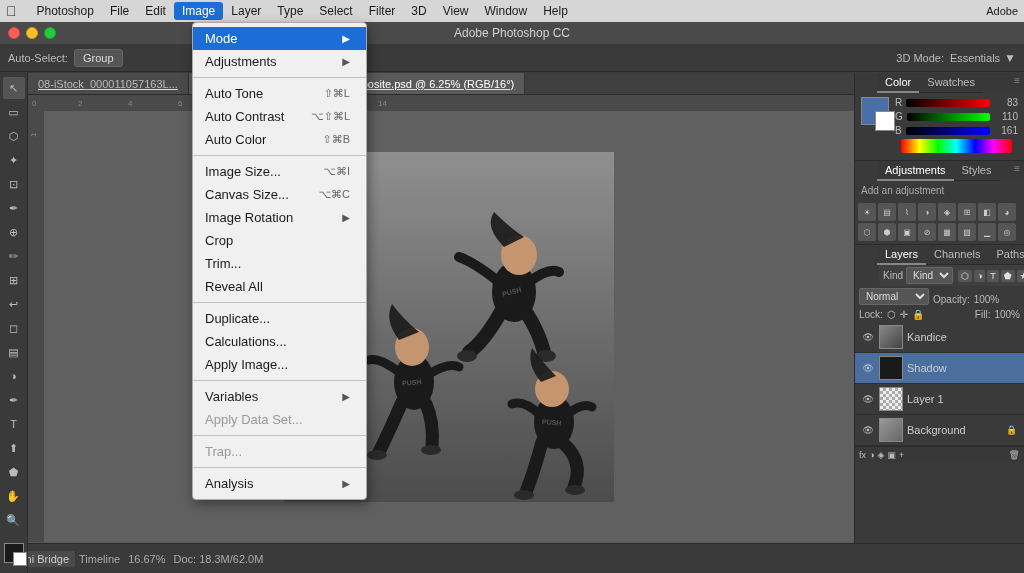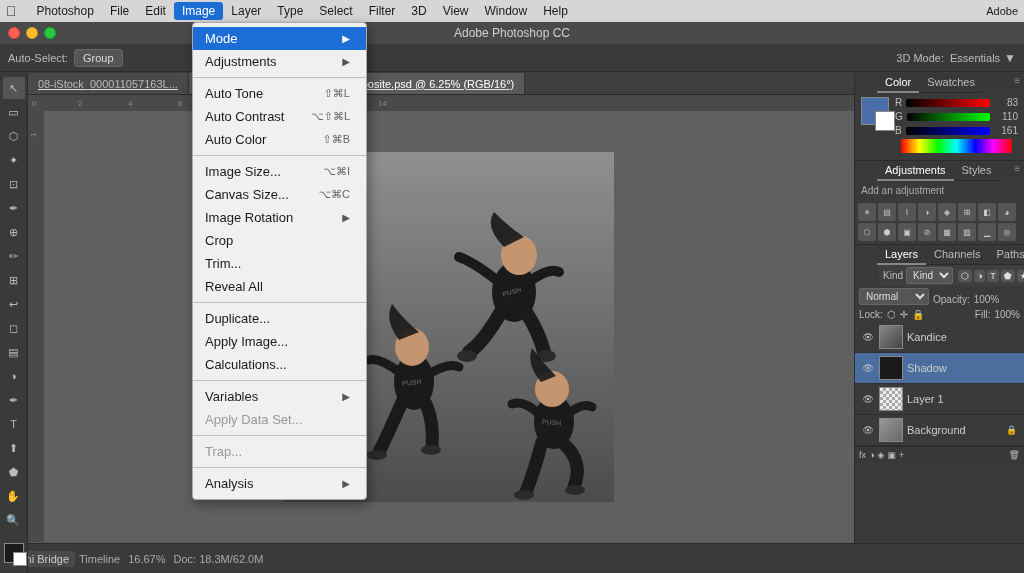--- a/index.html
+++ b/index.html
@@ -763,25 +763,25 @@
     <div class="menu-section-item">
       <span>Reveal All</span>
     </div>
     <div class="menu-separator"></div>
 
     <div class="menu-section-item">
       <span>Duplicate...</span>
     </div>
 
     <div class="menu-section-item">
+      <span>Calculations...</span>
+    </div>
+
+    <div class="menu-section-item">
       <span>Apply Image...</span>
-    </div>
-
-    <div class="menu-section-item">
-      <span>Calculations...</span>
     </div>
     <div class="menu-separator"></div>
 
     <div class="menu-section-item">
       <span>Variables</span>
       <span class="menu-arrow">▶</span>
     </div>
 
     <div class="menu-section-item disabled">
       <span>Apply Data Set...</span>

